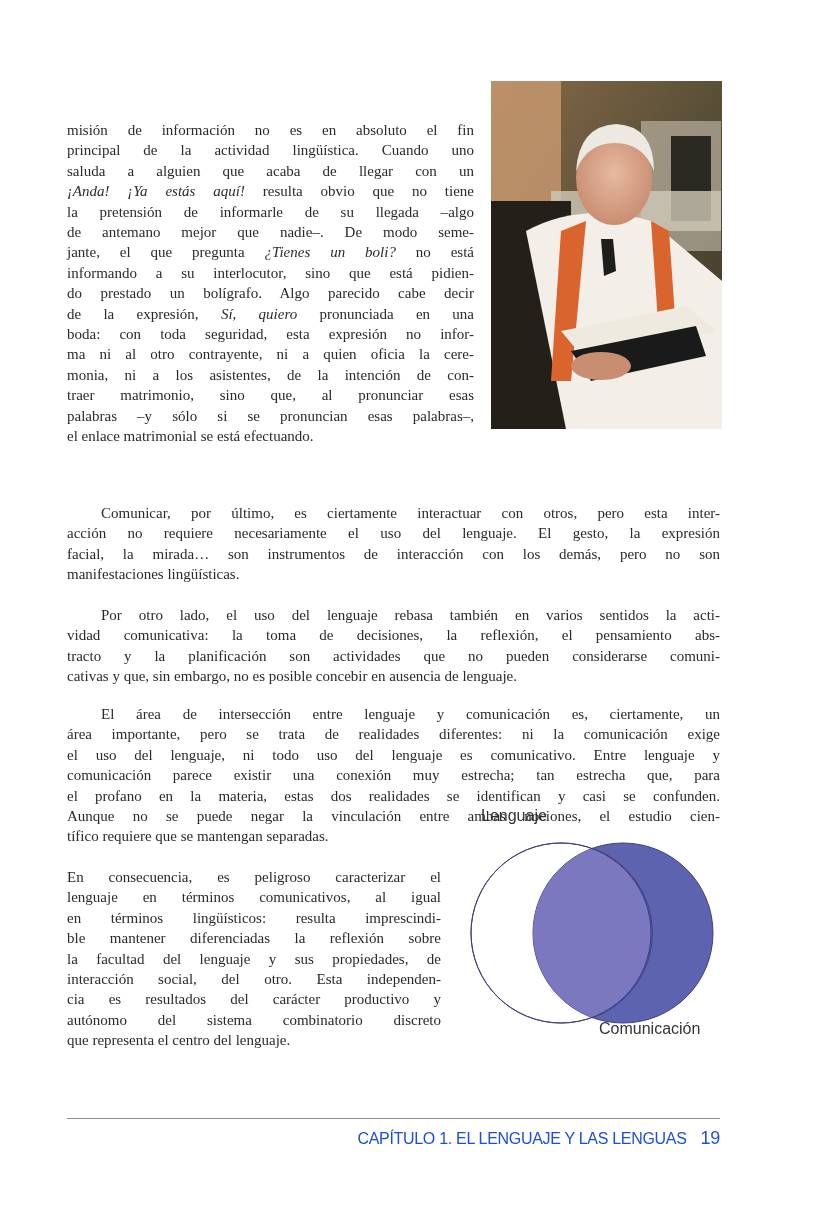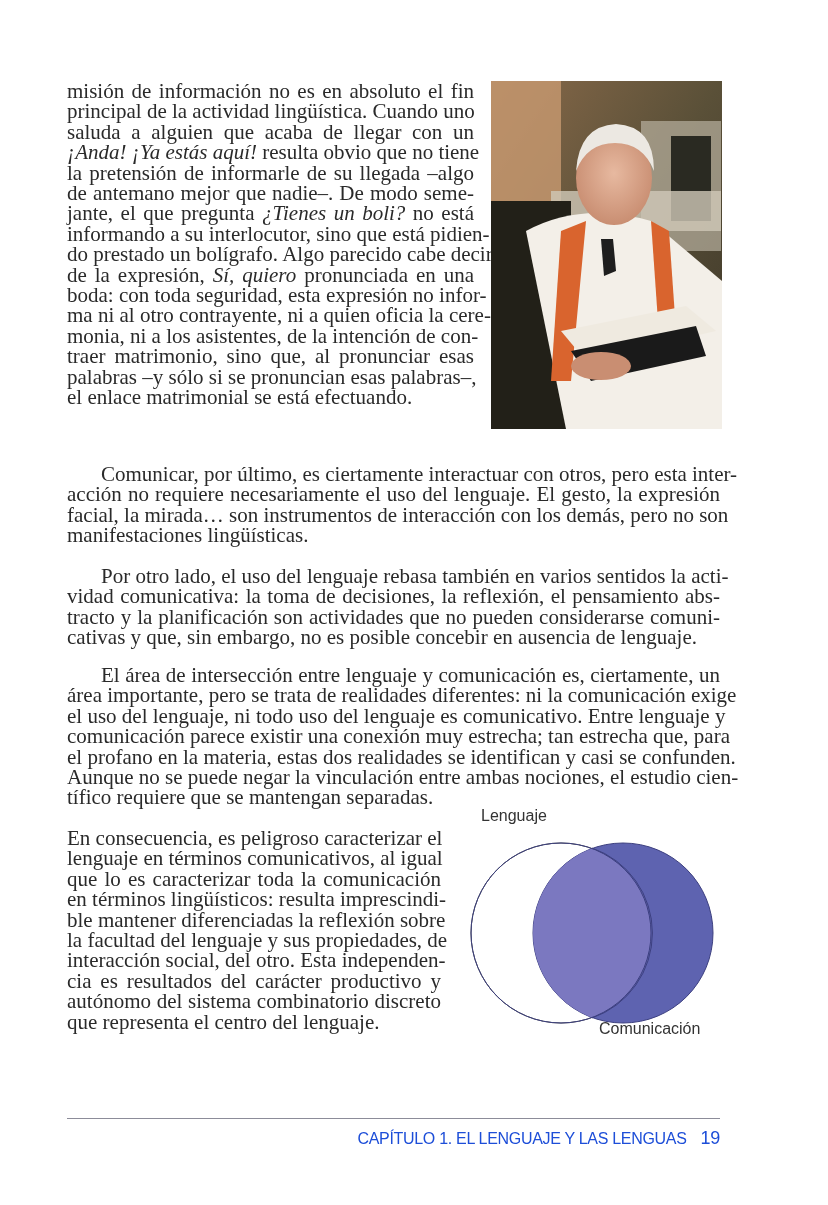--- a/index.html
+++ b/index.html
@@ -1,18 +1,18 @@
 <!DOCTYPE html>
 <html><head>
 <meta charset="utf-8">
 <style>
   html, body { margin:0; padding:0; background:#ffffff; }
   body { width:828px; height:1205px; position:relative; overflow:hidden;
          font-family:"Liberation Serif", "DejaVu Serif", serif; color:#2a2a2a; }
-  .p { position:absolute; font-size:21px; line-height:20.4px; text-align:justify; }
+  .p { position:absolute; font-size:15px; line-height:20.4px; text-align:justify;margin-top:39px; }
   .line { display:block; text-align:justify; text-align-last:justify; white-space:nowrap; }
   .line.last { text-align-last:left; }
   em { font-style:italic; }
   #col1 { left:67px; top:81px; width:407px; }
   #photo { position:absolute; left:491px; top:81px; width:231px; height:348px; overflow:hidden; }
   #para2 { left:67px; top:464px; width:653px; }
   #para3 { left:67px; top:566px; width:653px; }
   #para4 { left:67px; top:665px; width:653px; }
   #para5 { left:67px; top:828px; width:374px; }
   #venn { position:absolute; left:465px; top:803px; width:270px; height:245px; }
@@ -93,21 +93,20 @@
     <span class="line">área importante, pero se trata de realidades diferentes: ni la comunicación exige</span>
     <span class="line">el uso del lenguaje, ni todo uso del lenguaje es comunicativo. Entre lenguaje y</span>
     <span class="line">comunicación parece existir una conexión muy estrecha; tan estrecha que, para</span>
     <span class="line">el profano en la materia, estas dos realidades se identifican y casi se confunden.</span>
     <span class="line">Aunque no se puede negar la vinculación entre ambas nociones, el estudio cien-</span>
     <span class="line last">tífico requiere que se mantengan separadas.</span>
   </div>
 <div id="para5" class="p">
     <span class="line">En consecuencia, es peligroso caracterizar el</span>
     <span class="line">lenguaje en términos comunicativos, al igual</span>
-    <span class="line">que lo es caracterizar toda la comunicación</span>
     <span class="line">en términos lingüísticos: resulta imprescindi-</span>
     <span class="line">ble mantener diferenciadas la reflexión sobre</span>
     <span class="line">la facultad del lenguaje y sus propiedades, de</span>
     <span class="line">interacción social, del otro. Esta independen-</span>
     <span class="line">cia es resultados del carácter productivo y</span>
     <span class="line">autónomo del sistema combinatorio discreto</span>
     <span class="line last">que representa el centro del lenguaje.</span>
   </div>
 
 <div id="venn">

